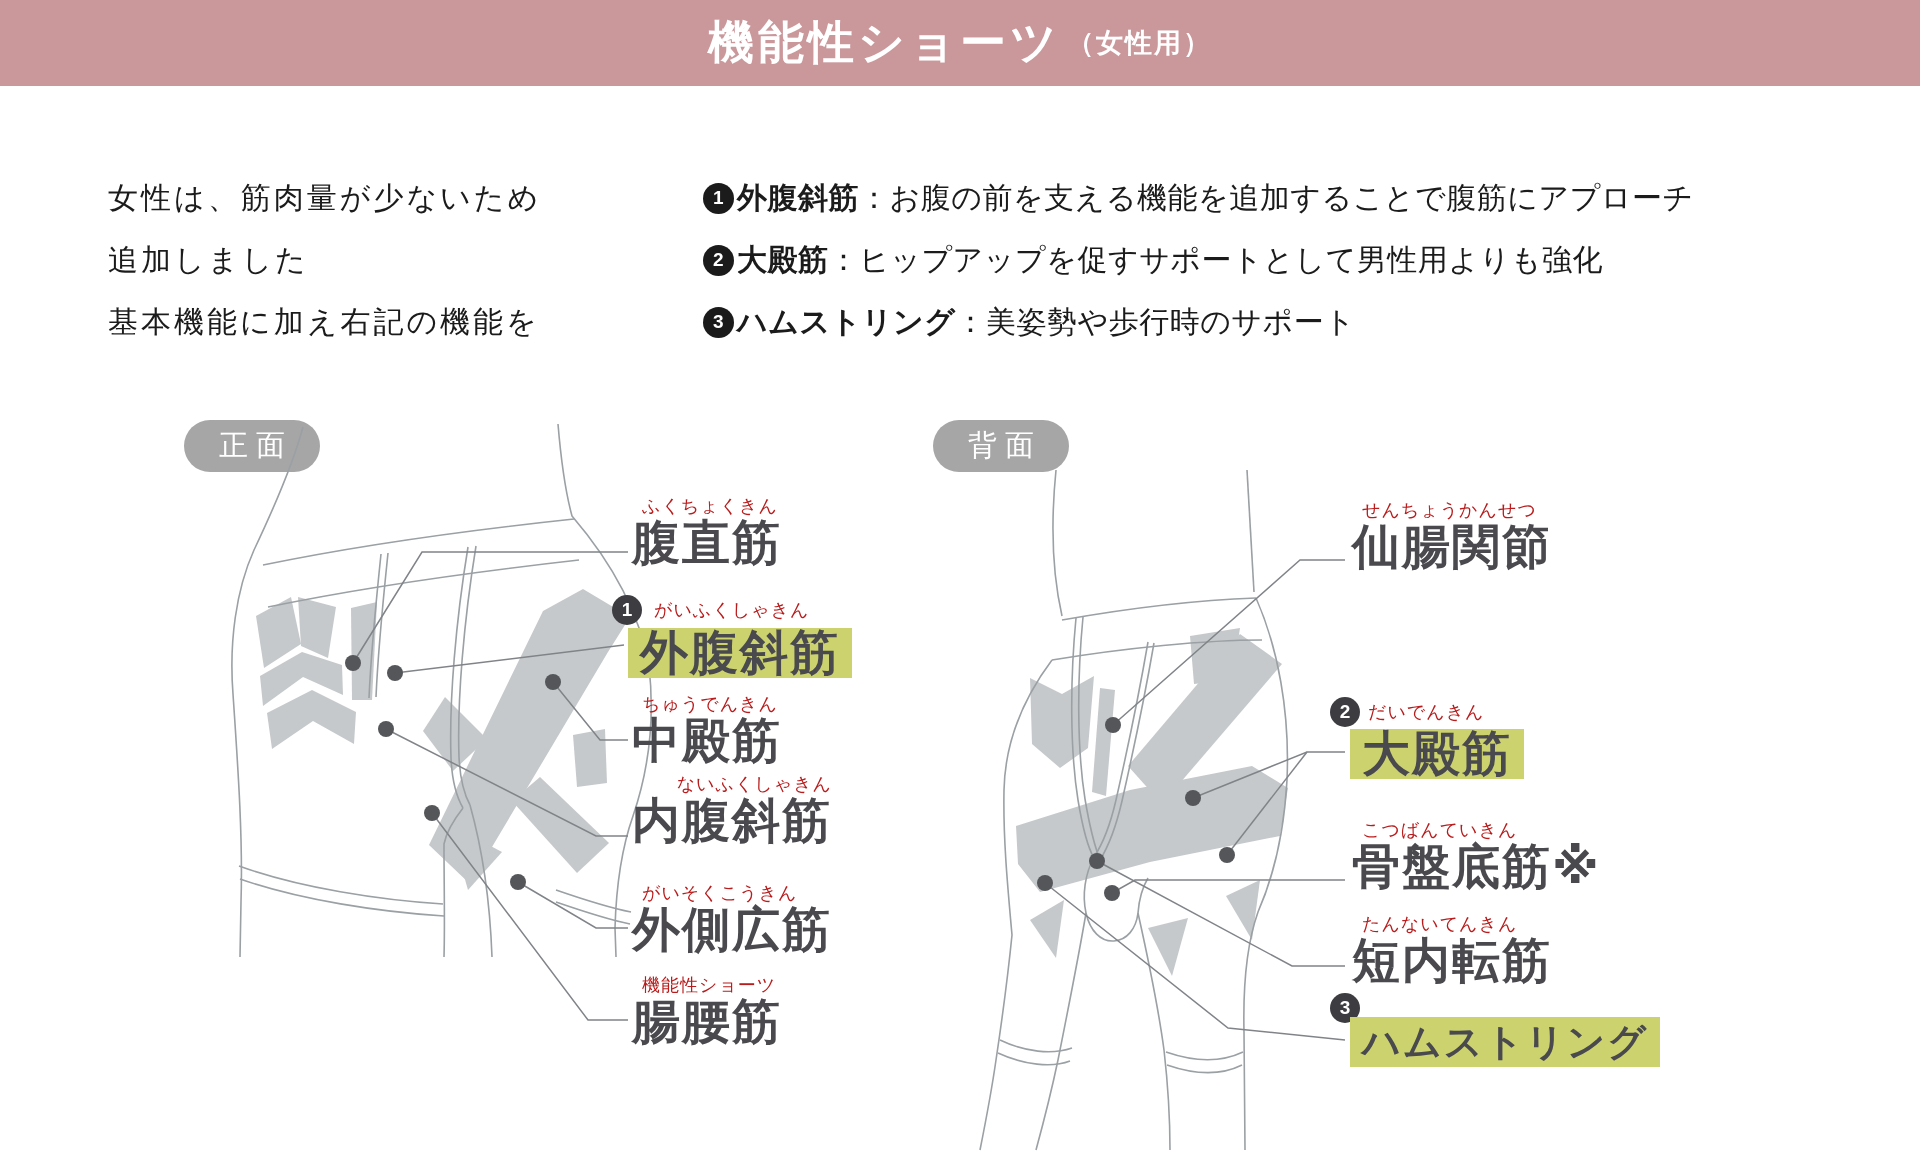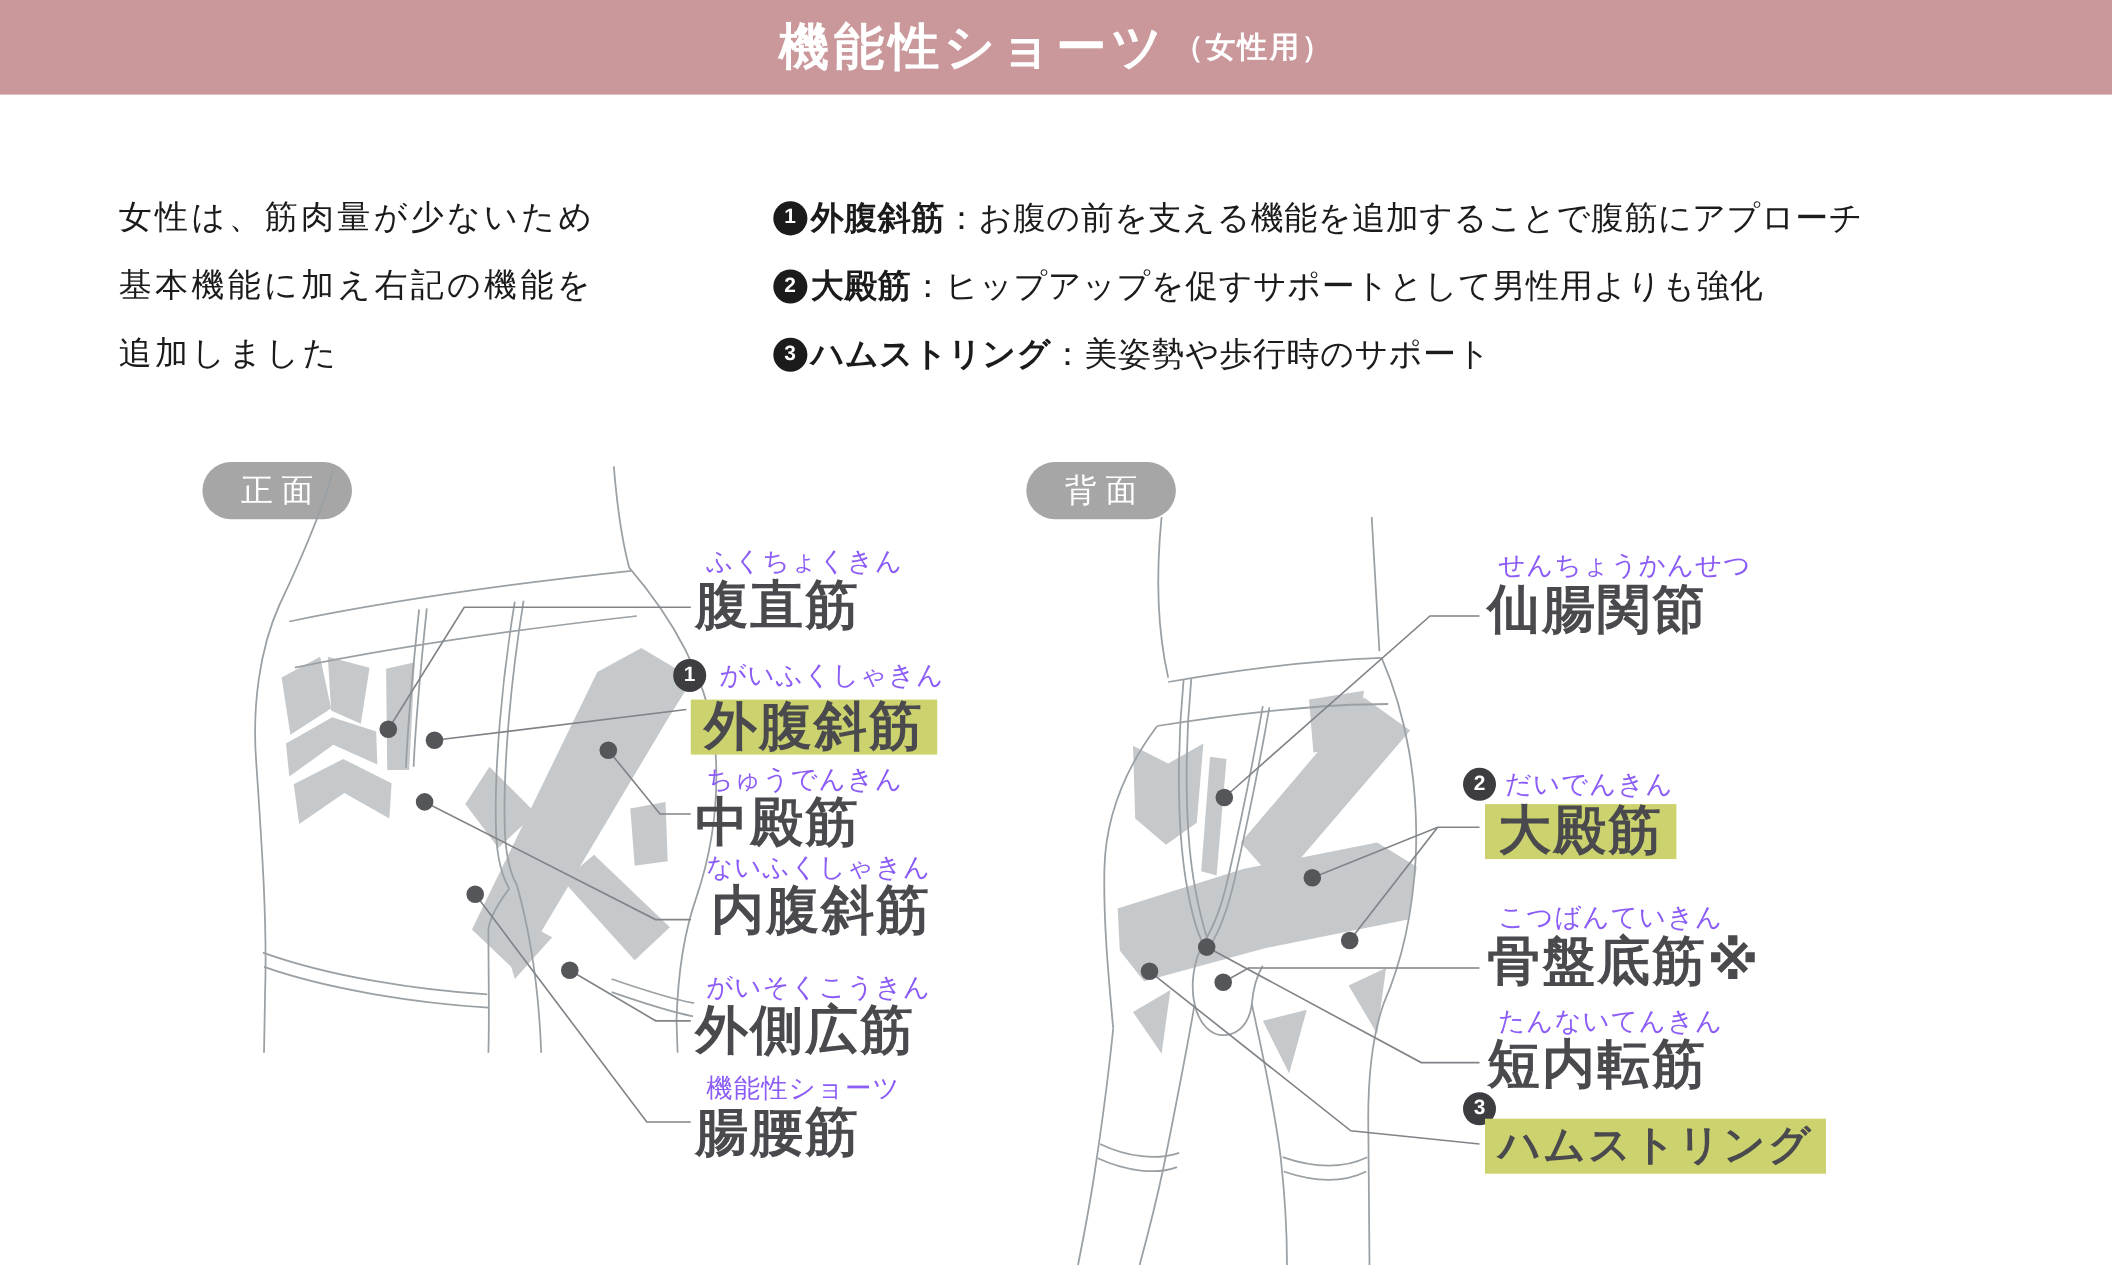--- a/index.html
+++ b/index.html
@@ -21,43 +21,43 @@
               font-size:19px;font-weight:700;margin-right:3px;}
   .feature-name{font-weight:700;}
   
   .view-badge{position:absolute;width:136px;height:52px;border-radius:26px;background:#a6a6a6;
               color:#fff;font-size:29px;font-weight:400;letter-spacing:8px;text-indent:8px;
               display:flex;align-items:center;justify-content:center;}
   #badge-front{left:184px;top:420px;}
   #badge-back{left:933px;top:420px;}
   
   .muscle-label{position:absolute;}
-  .furigana{font-size:24px;color:#8b5cf6;letter-spacing:1px;margin-left:10px;margin-bottom:3px;white-space:nowrap;}
+  .furigana{font-size:18px;color:#b91c1c;letter-spacing:1px;margin-left:10px;margin-bottom:3px;white-space:nowrap;}
   .muscle-name{font-size:48px;font-weight:700;color:#4a4a4e;letter-spacing:2px;white-space:nowrap;line-height:44px;}
   .muscle-name.hl{background:#ccd36e;padding:3px 12px;display:inline-block;}
   .label-num{position:absolute;width:30px;height:30px;border-radius:50%;background:#3d3d41;color:#fff;
              display:flex;align-items:center;justify-content:center;font-size:19px;font-weight:700;}
   .furigana-row{display:flex;align-items:center;}
   
   #figures{position:absolute;left:0;top:0;width:1920px;height:1166px;pointer-events:none;}
 </style>
 </head>
 <body>
 
 <div id="page">
 
   <div id="header">
     <span class="title">機能性ショーツ</span>
     <span class="subtitle">（女性用）</span>
   </div>
 
   <div id="intro">
     <div class="line">女性は、筋肉量が少ないため</div>
+    <div class="line">追加しました</div>
     <div class="line">基本機能に加え右記の機能を</div>
-    <div class="line">追加しました</div>
   </div>
 
   <div id="features">
     <div class="feature-item">
       <span class="num-circle">1</span>
       <span class="feature-name">外腹斜筋</span>
       <span class="feature-desc">：お腹の前を支える機能を追加することで腹筋にアプローチ</span>
     </div>
     <div class="feature-item">
       <span class="num-circle">2</span>

